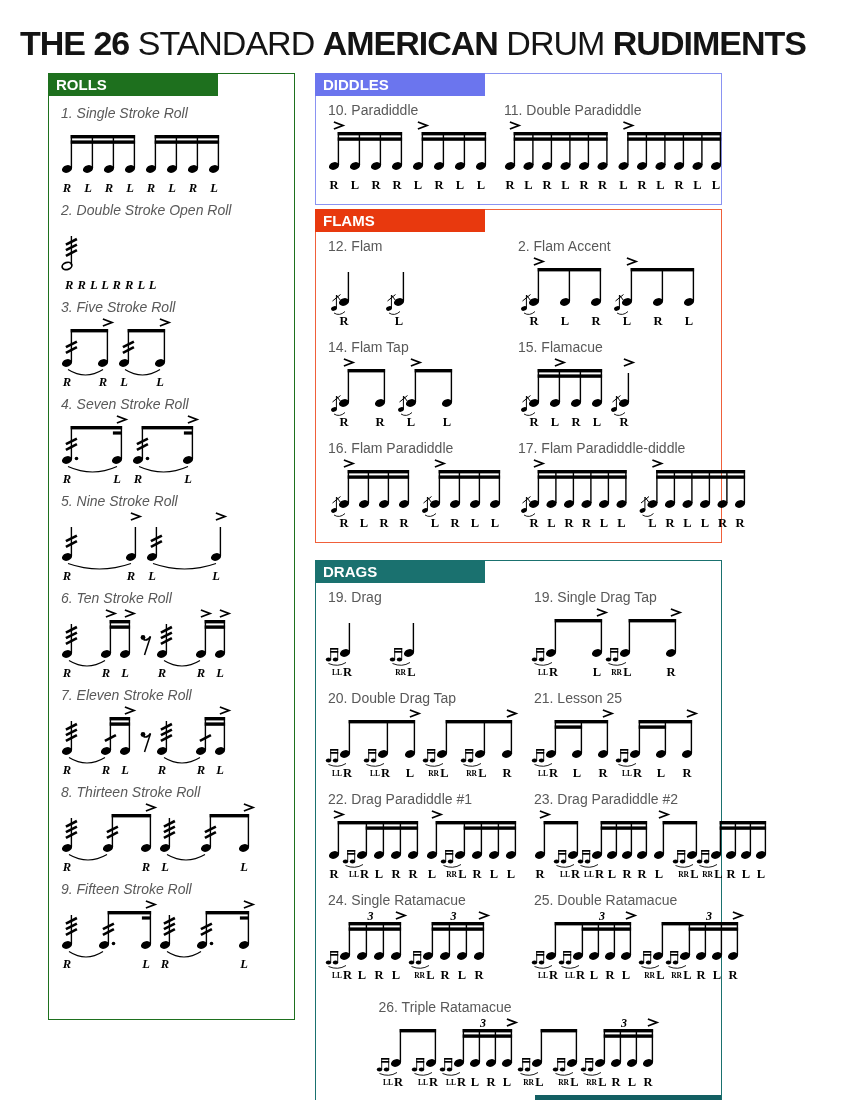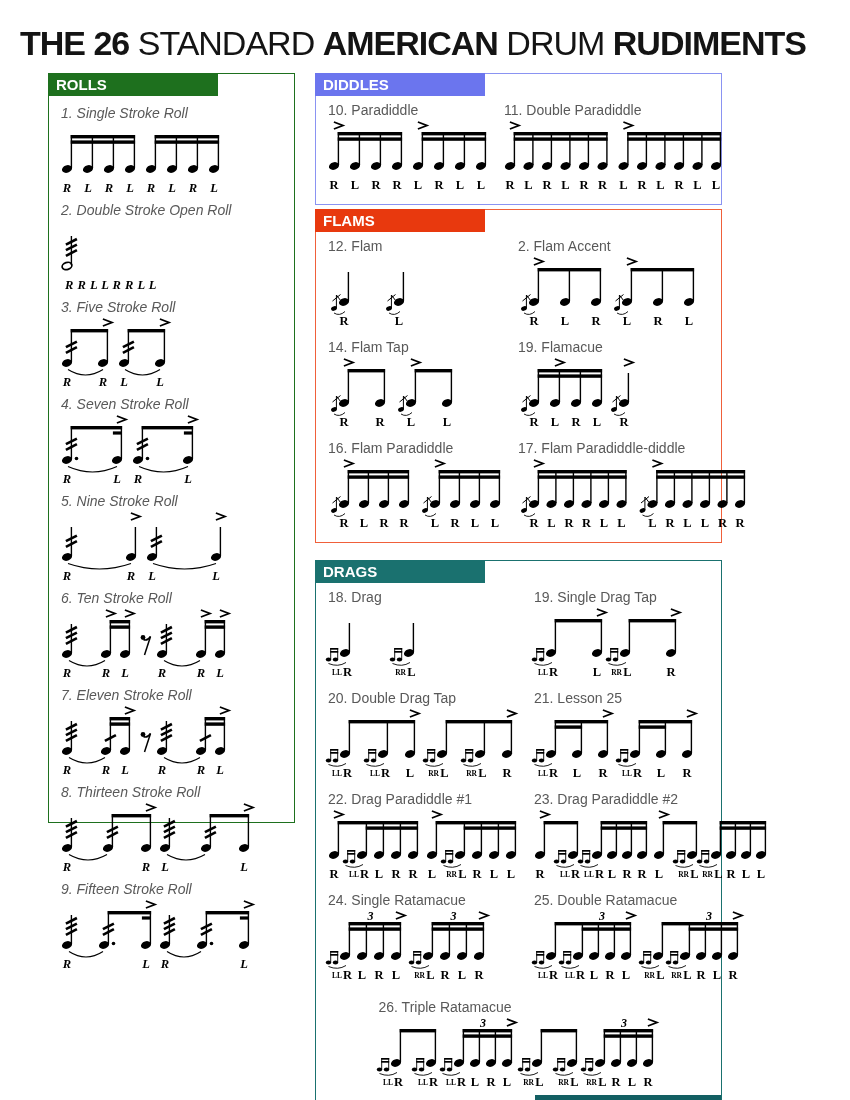--- a/index.html
+++ b/index.html
@@ -4,21 +4,21 @@
 <style>
   html,body{margin:0;padding:0;background:#ffffff;}
   body{width:850px;height:1100px;font-family:"Liberation Sans",sans-serif;position:relative;overflow:hidden;}
   .title{margin:24px 20px 10px 20px;text-align:left;font-size:34px;letter-spacing:-1px;color:#141414;
          white-space:nowrap;font-weight:normal;}
   .title .b{font-weight:bold;}
   .cols{display:flex;gap:20px;margin-left:48px;width:754px;align-items:flex-start;}
   .col-left{width:247px;flex:none;}
   .col-right{width:407px;flex:none;}
   .box{border:1.5px solid #999;background:#fff;box-sizing:border-box;position:relative;}
-  .box-rolls{border-color:var(--rolls);height:750px;}
+  .box-rolls{border-color:var(--rolls);height:947px;}
   .box-diddles{border-color:var(--diddles-border);margin-bottom:4px;}
   .box-flams{border-color:var(--flams-border);margin-bottom:17px;}
   .box-drags{border-color:var(--drags);}
   .hdr{height:23px;width:170px;color:#fff;font-weight:bold;font-size:15px;line-height:23px;
        padding-left:8px;box-sizing:border-box;position:relative;top:-1px;left:-1px;}
   .hdr-rolls{background:var(--rolls);}
   .hdr-diddles{background:var(--diddles);}
   .hdr-flams{background:var(--flams);}
   .hdr-drags{background:var(--drags);}
   .items-col{padding:3px 4px 0 12px;font-style:italic;}
@@ -511,21 +511,21 @@
                 <ellipse cx="119" cy="46" rx="5.2" ry="3.7" transform="rotate(-18 119 46)"></ellipse>
                 <line x1="123.4" y1="45" x2="123.4" y2="12" stroke="#000" stroke-width="1.4"></line>
                 <rect x="86.7" y="12" width="37.39999999999999" height="3.4"></rect>
                 <text x="16" y="68.5" class="let" text-anchor="middle">R</text>
                 <text x="52" y="68.5" class="let" text-anchor="middle">R</text>
                 <text x="83" y="68.5" class="let" text-anchor="middle">L</text>
                 <text x="119" y="68.5" class="let" text-anchor="middle">L</text>
               </svg>
             </div>
             <div class="item">
-              <div class="item-label">19. Flamacue</div>
+              <div class="item-label">15. Flamacue</div>
               <svg class="fig" width="129" height="74" viewBox="0 0 129 74">
                 <ellipse cx="16" cy="46" rx="5.2" ry="3.7" transform="rotate(-18 16 46)"></ellipse>
                 <line x1="20.4" y1="45" x2="20.4" y2="12" stroke="#000" stroke-width="1.4"></line>
                 <ellipse cx="6" cy="52.5" rx="3" ry="2.2" transform="rotate(-18 6 52.5)"></ellipse>
                 <line x1="8.4" y1="52" x2="8.4" y2="39" stroke="#000" stroke-width="1"></line>
                 <line x1="8.4" y1="39" x2="12.2" y2="44" stroke="#000" stroke-width="1"></line>
                 <line x1="4.5" y1="45" x2="12.5" y2="38.5" stroke="#000" stroke-width="1"></line>
                 <path d="M 6,57 Q 11.5,60.5 17,55.5" fill="none" stroke="#000" stroke-width="0.9"></path>
                 <ellipse cx="37" cy="46" rx="5.2" ry="3.7" transform="rotate(-18 37 46)"></ellipse>
                 <line x1="41.4" y1="45" x2="41.4" y2="12" stroke="#000" stroke-width="1.4"></line>
@@ -652,21 +652,21 @@
                 <text x="204.5" y="68.5" class="let" text-anchor="middle">R</text>
                 <text x="222" y="68.5" class="let" text-anchor="middle">R</text>
               </svg>
             </div>
           </div>
       </div>
       <div class="box box-drags">
         <div class="hdr hdr-drags">DRAGS</div>
         <div class="grid2" id="drags-items">
             <div class="item">
-              <div class="item-label">18. Drag</div>
+              <div class="item-label">19. Drag</div>
               <svg class="fig" width="104" height="74" viewBox="0 0 104 74">
                 <ellipse cx="17" cy="46" rx="5.2" ry="3.7" transform="rotate(-18 17 46)"></ellipse>
                 <line x1="21.4" y1="45" x2="21.4" y2="16" stroke="#000" stroke-width="1.4"></line>
                 <ellipse cx="0.5" cy="52.5" rx="2.7" ry="2"></ellipse>
                 <ellipse cx="7.5" cy="52.5" rx="2.7" ry="2"></ellipse>
                 <line x1="2.7" y1="52" x2="2.7" y2="41" stroke="#000" stroke-width="0.9"></line>
                 <line x1="9.7" y1="52" x2="9.7" y2="41" stroke="#000" stroke-width="0.9"></line>
                 <rect x="2.2" y="41" width="8" height="1.7"></rect>
                 <rect x="2.2" y="44" width="8" height="1.7"></rect>
                 <path d="M 0.5,56.5 Q 10,60.5 18,55.5" fill="none" stroke="#000" stroke-width="0.9"></path>

